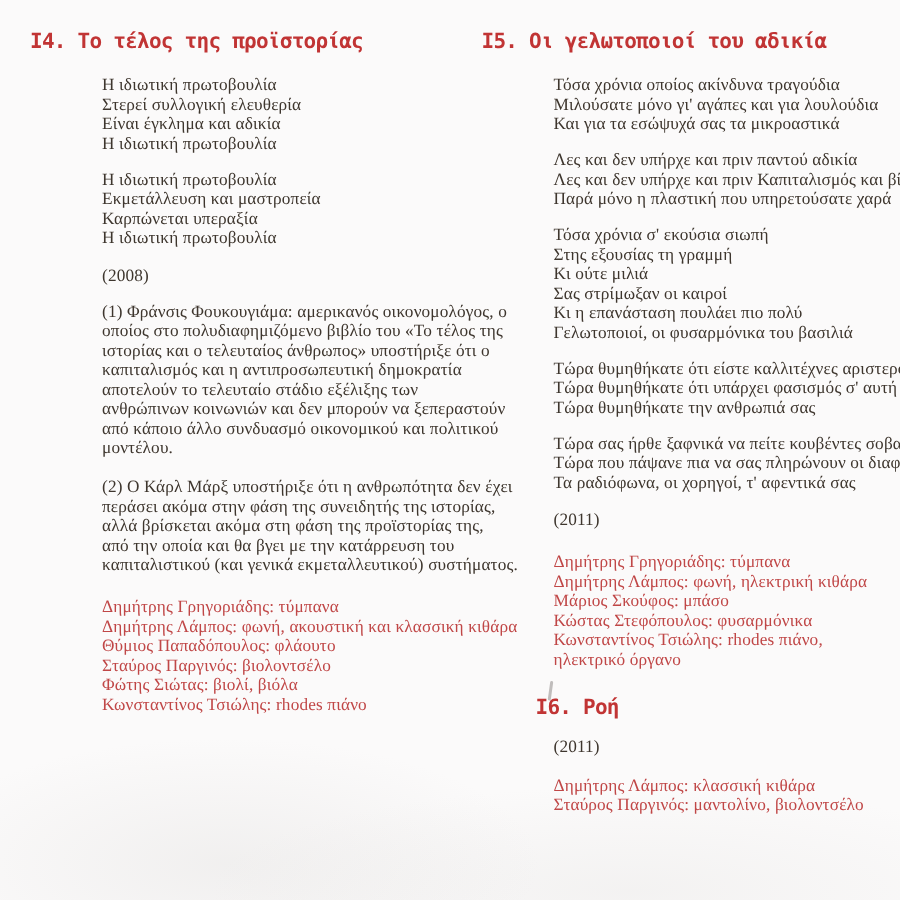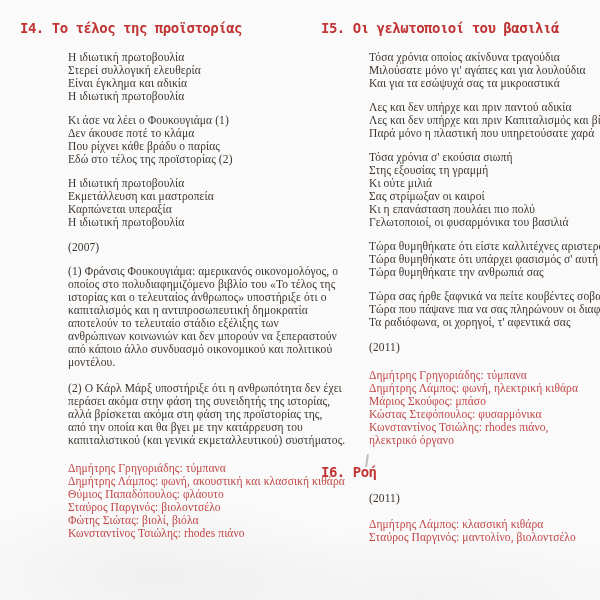--- a/index.html
+++ b/index.html
@@ -48,21 +48,21 @@
   .year-line { margin-top: 12px; }
 
   .footnote { margin-top: 11px; }
   .footnote + .footnote { margin-top: 13px; }
 
   .credits {
     color: #c04747;
     margin-top: 15px;
   }
 
-  .heading-2 { margin-top: 17px; }
+  .heading-2 { margin-top: 17px; margin-left: 36px; }
   .year-2 { margin-top: 11px; }
   .credits-2 { margin-top: 13px; }
 
   
   .scratch {
     position: absolute;
     left: 366px;
     top: 454px;
     width: 2px;
     height: 13px;
@@ -77,29 +77,25 @@
 
 <div class="page">
   <div class="cols">
 
     <div class="col">
       <div class="track-heading">I4. Το τέλος της προϊστορίας</div>
       <div class="stanza stanza-first">Η ιδιωτική πρωτοβουλία
 Στερεί συλλογική ελευθερία
 Είναι έγκλημα και αδικία
 Η ιδιωτική πρωτοβουλία</div>
-      <div class="stanza">Κι άσε να λέει ο Φουκουγιάμα (1)
-Δεν άκουσε ποτέ το κλάμα
-Που ρίχνει κάθε βράδυ ο παρίας
-Εδώ στο τέλος της προϊστορίας (2)</div>
       <div class="stanza">Η ιδιωτική πρωτοβουλία
 Εκμετάλλευση και μαστροπεία
 Καρπώνεται υπεραξία
 Η ιδιωτική πρωτοβουλία</div>
-      <div class="year-line">(2007)</div>
+      <div class="year-line">(2008)</div>
       <div class="footnote">(1) Φράνσις Φουκουγιάμα: αμερικανός οικονομολόγος, ο
 οποίος στο πολυδιαφημιζόμενο βιβλίο του «Το τέλος της
 ιστορίας και ο τελευταίος άνθρωπος» υποστήριξε ότι ο
 καπιταλισμός και η αντιπροσωπευτική δημοκρατία
 αποτελούν το τελευταίο στάδιο εξέλιξης των
 ανθρώπινων κοινωνιών και δεν μπορούν να ξεπεραστούν
 από κάποιο άλλο συνδυασμό οικονομικού και πολιτικού
 μοντέλου.</div>
       <div class="footnote">(2) Ο Κάρλ Μάρξ υποστήριξε ότι η ανθρωπότητα δεν έχει
 περάσει ακόμα στην φάση της συνειδητής της ιστορίας,
@@ -108,21 +104,21 @@
 καπιταλιστικού (και γενικά εκμεταλλευτικού) συστήματος.</div>
       <div class="credits">Δημήτρης Γρηγοριάδης: τύμπανα
 Δημήτρης Λάμπος: φωνή, ακουστική και κλασσική κιθάρα
 Θύμιος Παπαδόπουλος: φλάουτο
 Σταύρος Παργινός: βιολοντσέλο
 Φώτης Σιώτας: βιολί, βιόλα
 Κωνσταντίνος Τσιώλης: rhodes πιάνο</div>
     </div>
 
     <div class="col">
-      <div class="track-heading">I5. Οι γελωτοποιοί του βασιλιά</div>
+      <div class="track-heading">I5. Οι γελωτοποιοί του αδικία</div>
       <div class="stanza stanza-first">Τόσα χρόνια οποίος ακίνδυνα τραγούδια
 Μιλούσατε μόνο γι' αγάπες και για λουλούδια
 Και για τα εσώψυχά σας τα μικροαστικά</div>
       <div class="stanza">Λες και δεν υπήρχε και πριν παντού αδικία
 Λες και δεν υπήρχε και πριν Καπιταλισμός και βία
 Παρά μόνο η πλαστική που υπηρετούσατε χαρά</div>
       <div class="stanza">Τόσα χρόνια σ' εκούσια σιωπή
 Στης εξουσίας τη γραμμή
 Κι ούτε μιλιά
 Σας στρίμωξαν οι καιροί

